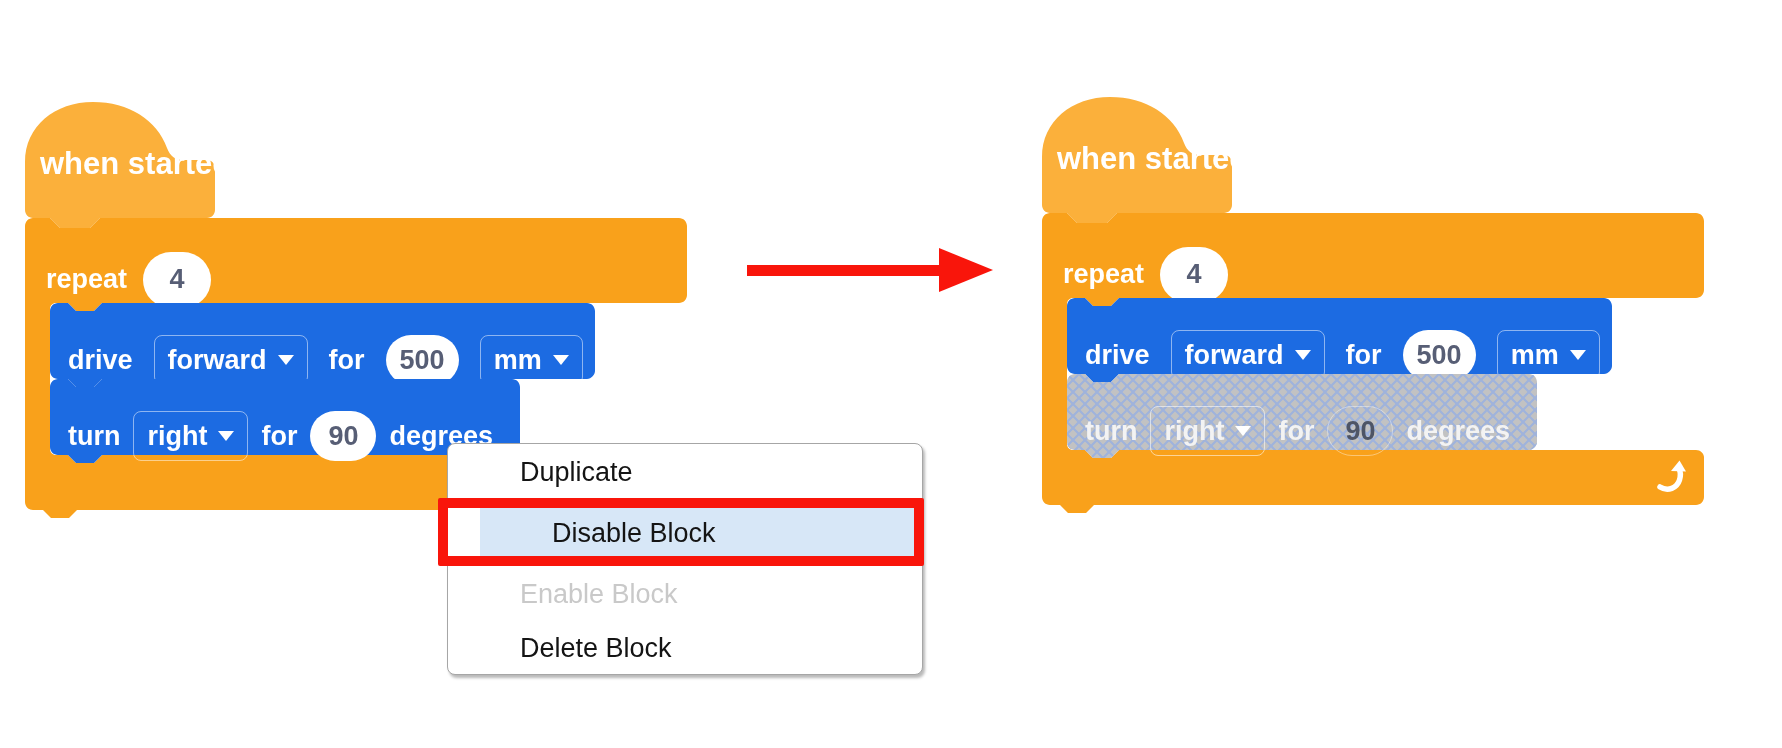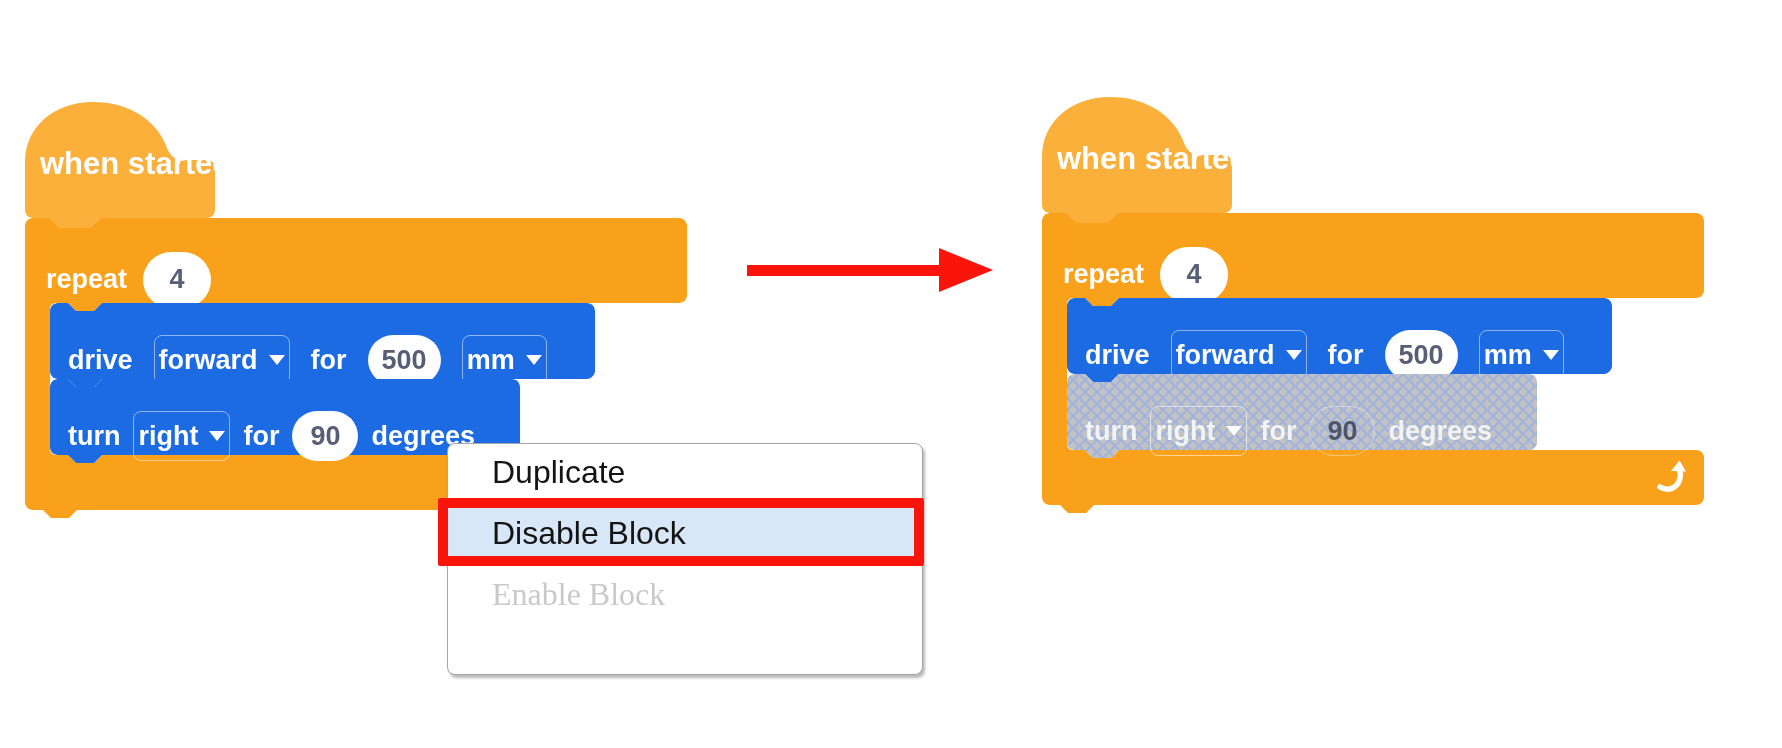--- a/index.html
+++ b/index.html
@@ -30,21 +30,21 @@
     gap: 13px; color: #fff; font-size: 27px; font-weight: bold;
     white-space: nowrap;
     margin-top: 19px;
   }
   .repeat-row { left: 0;    top: 118px; width: 662px; height: 85px; padding-left: 21px; gap: 16px; }
   .drive-row  { left: 25px; top: 203px; width: 545px; height: 76px; padding-left: 18px; gap: 21px; }
   .turn-row   { left: 25px; top: 279px; width: 470px; height: 76px; padding-left: 18px; align-items: center; }
 
   .dropdown {
     display: inline-flex; align-items: center; gap: 11px;
-    height: 50px; padding: 0 4px;
+    height: 50px; padding: 0 13px;
     border: 1px solid rgba(255,255,255,0.5); border-radius: 8px;
   }
   .caret {
     width: 0; height: 0; display: inline-block;
     border-left: 8px solid transparent; border-right: 8px solid transparent;
     border-top: 10px solid #fff;
   }
   .pill {
     display: inline-flex; align-items: center; justify-content: center;
     height: 50px; min-width: 66px; padding: 0 14px;
@@ -66,26 +66,26 @@
 
   
   .context-menu {
     position: absolute; left: 447px; top: 443px;
     width: 476px; height: 232px;
     background: #fff; border: 1px solid #a6a6a6; border-radius: 8px;
     box-shadow: 2px 3px 3px rgba(0,0,0,0.28);
     z-index: 30; display: flex; flex-direction: column;
   }
   .menu-item {
-    display: flex; align-items: center; padding-left: 44px;
-    font-size: 32px; color: #141414; white-space: nowrap;
+    display: flex; align-items: center; padding-left: 72px;
+    font-size: 27px; color: #141414; white-space: nowrap;
   }
   .menu-item:nth-child(1) { height: 56px; }
-  .menu-item:nth-child(2) { height: 66px; }
-  .menu-item:nth-child(3) { height: 57px; font-family: Liberation Serif, serif; }
+  .menu-item:nth-child(2) { height: 66px; margin-left: 32px; }
+  .menu-item:nth-child(3) { height: 57px; }
   .menu-item:nth-child(4) { flex: 1; }
   .menu-item.highlighted { background: #D7E7F7; }
   .menu-item.disabled { color: #C9C9C9; }
   .red-box {
     position: absolute; left: -10px; top: 54px;
     width: 486px; height: 68px;
     border: 10px solid #F9150B; border-radius: 2px;
     z-index: 40; pointer-events: none;
   }
 </style>
@@ -207,16 +207,17 @@
     <svg class="loop-icon" viewBox="0 0 38 38">
       <path d="M 8,29 C 16,34 25,30 27.5,22 C 29,17 28.5,13.5 27,10.5" stroke="#fff" stroke-width="5.5" fill="none" stroke-linecap="round"></path>
       <polygon points="19,13 27.5,2.5 34,13.5" fill="#fff"></polygon>
     </svg>
   </div>
 
   <div class="context-menu">
     <div class="menu-item">Duplicate</div>
     <div class="menu-item highlighted">Disable Block</div>
     <div class="menu-item disabled">Enable Block</div>
+    <div class="menu-item">Delete Block</div>
     <div class="red-box"></div>
   </div>
 
 </div>
 
 </body></html>

